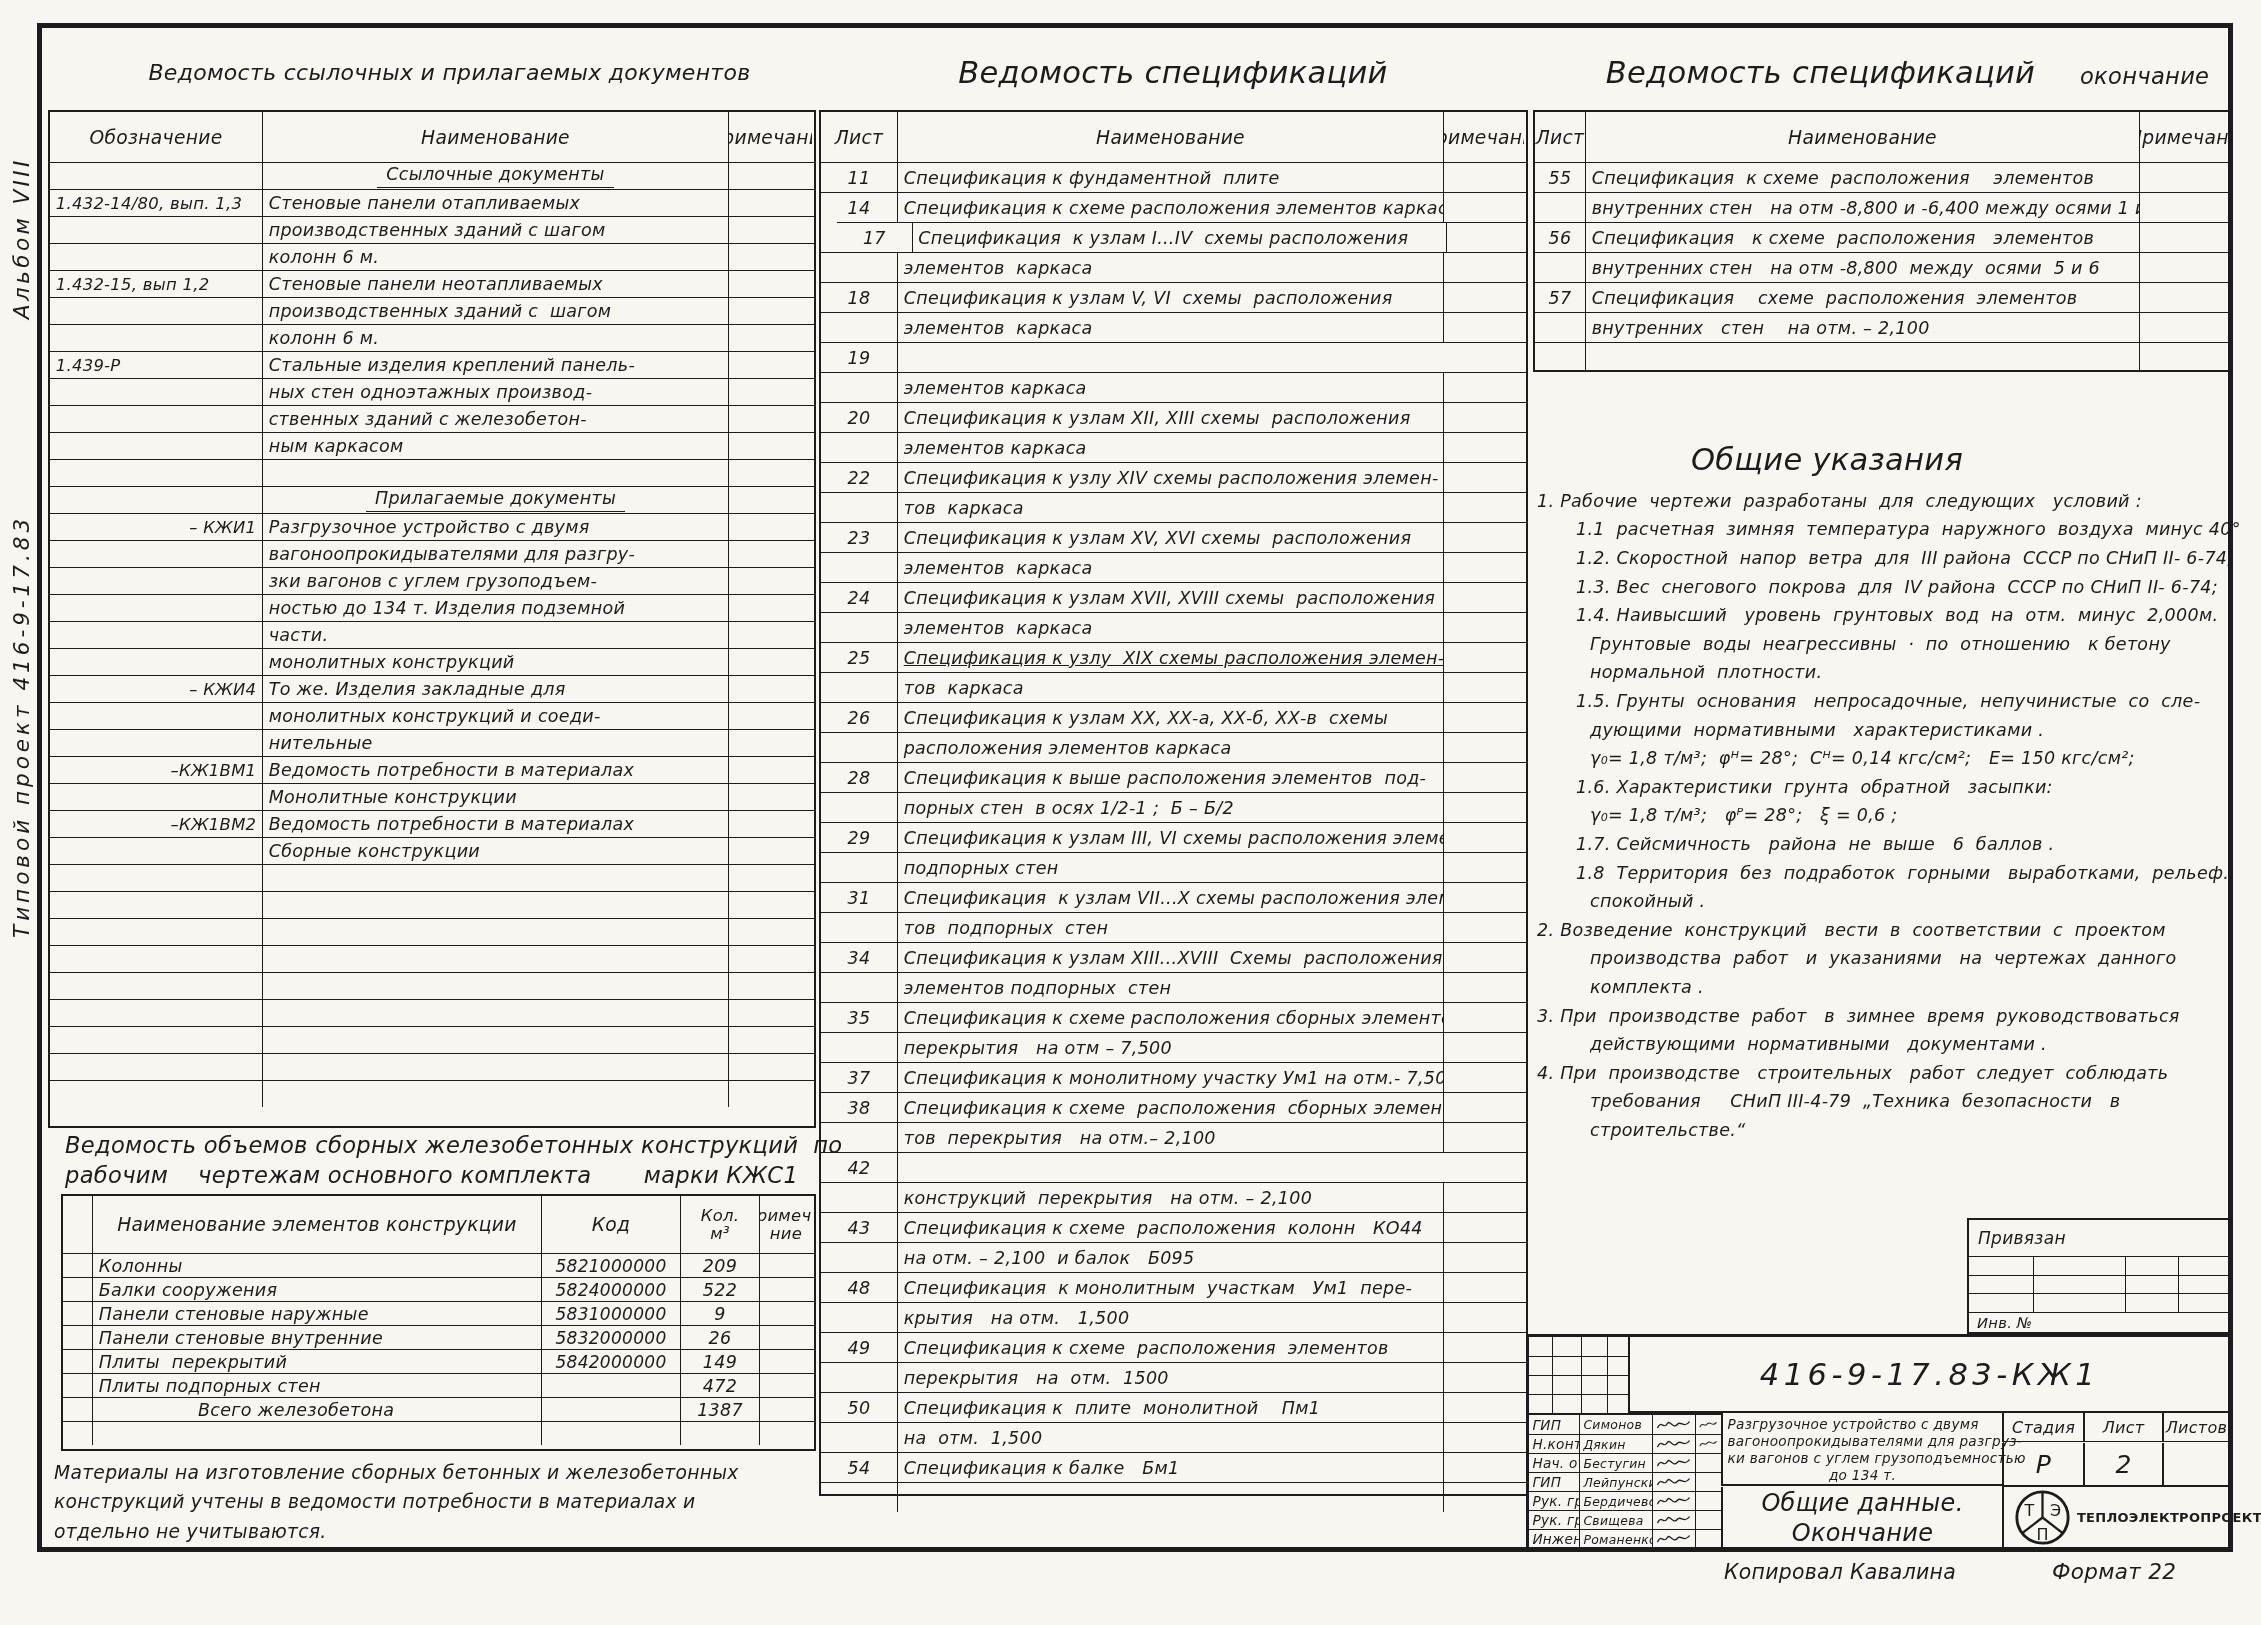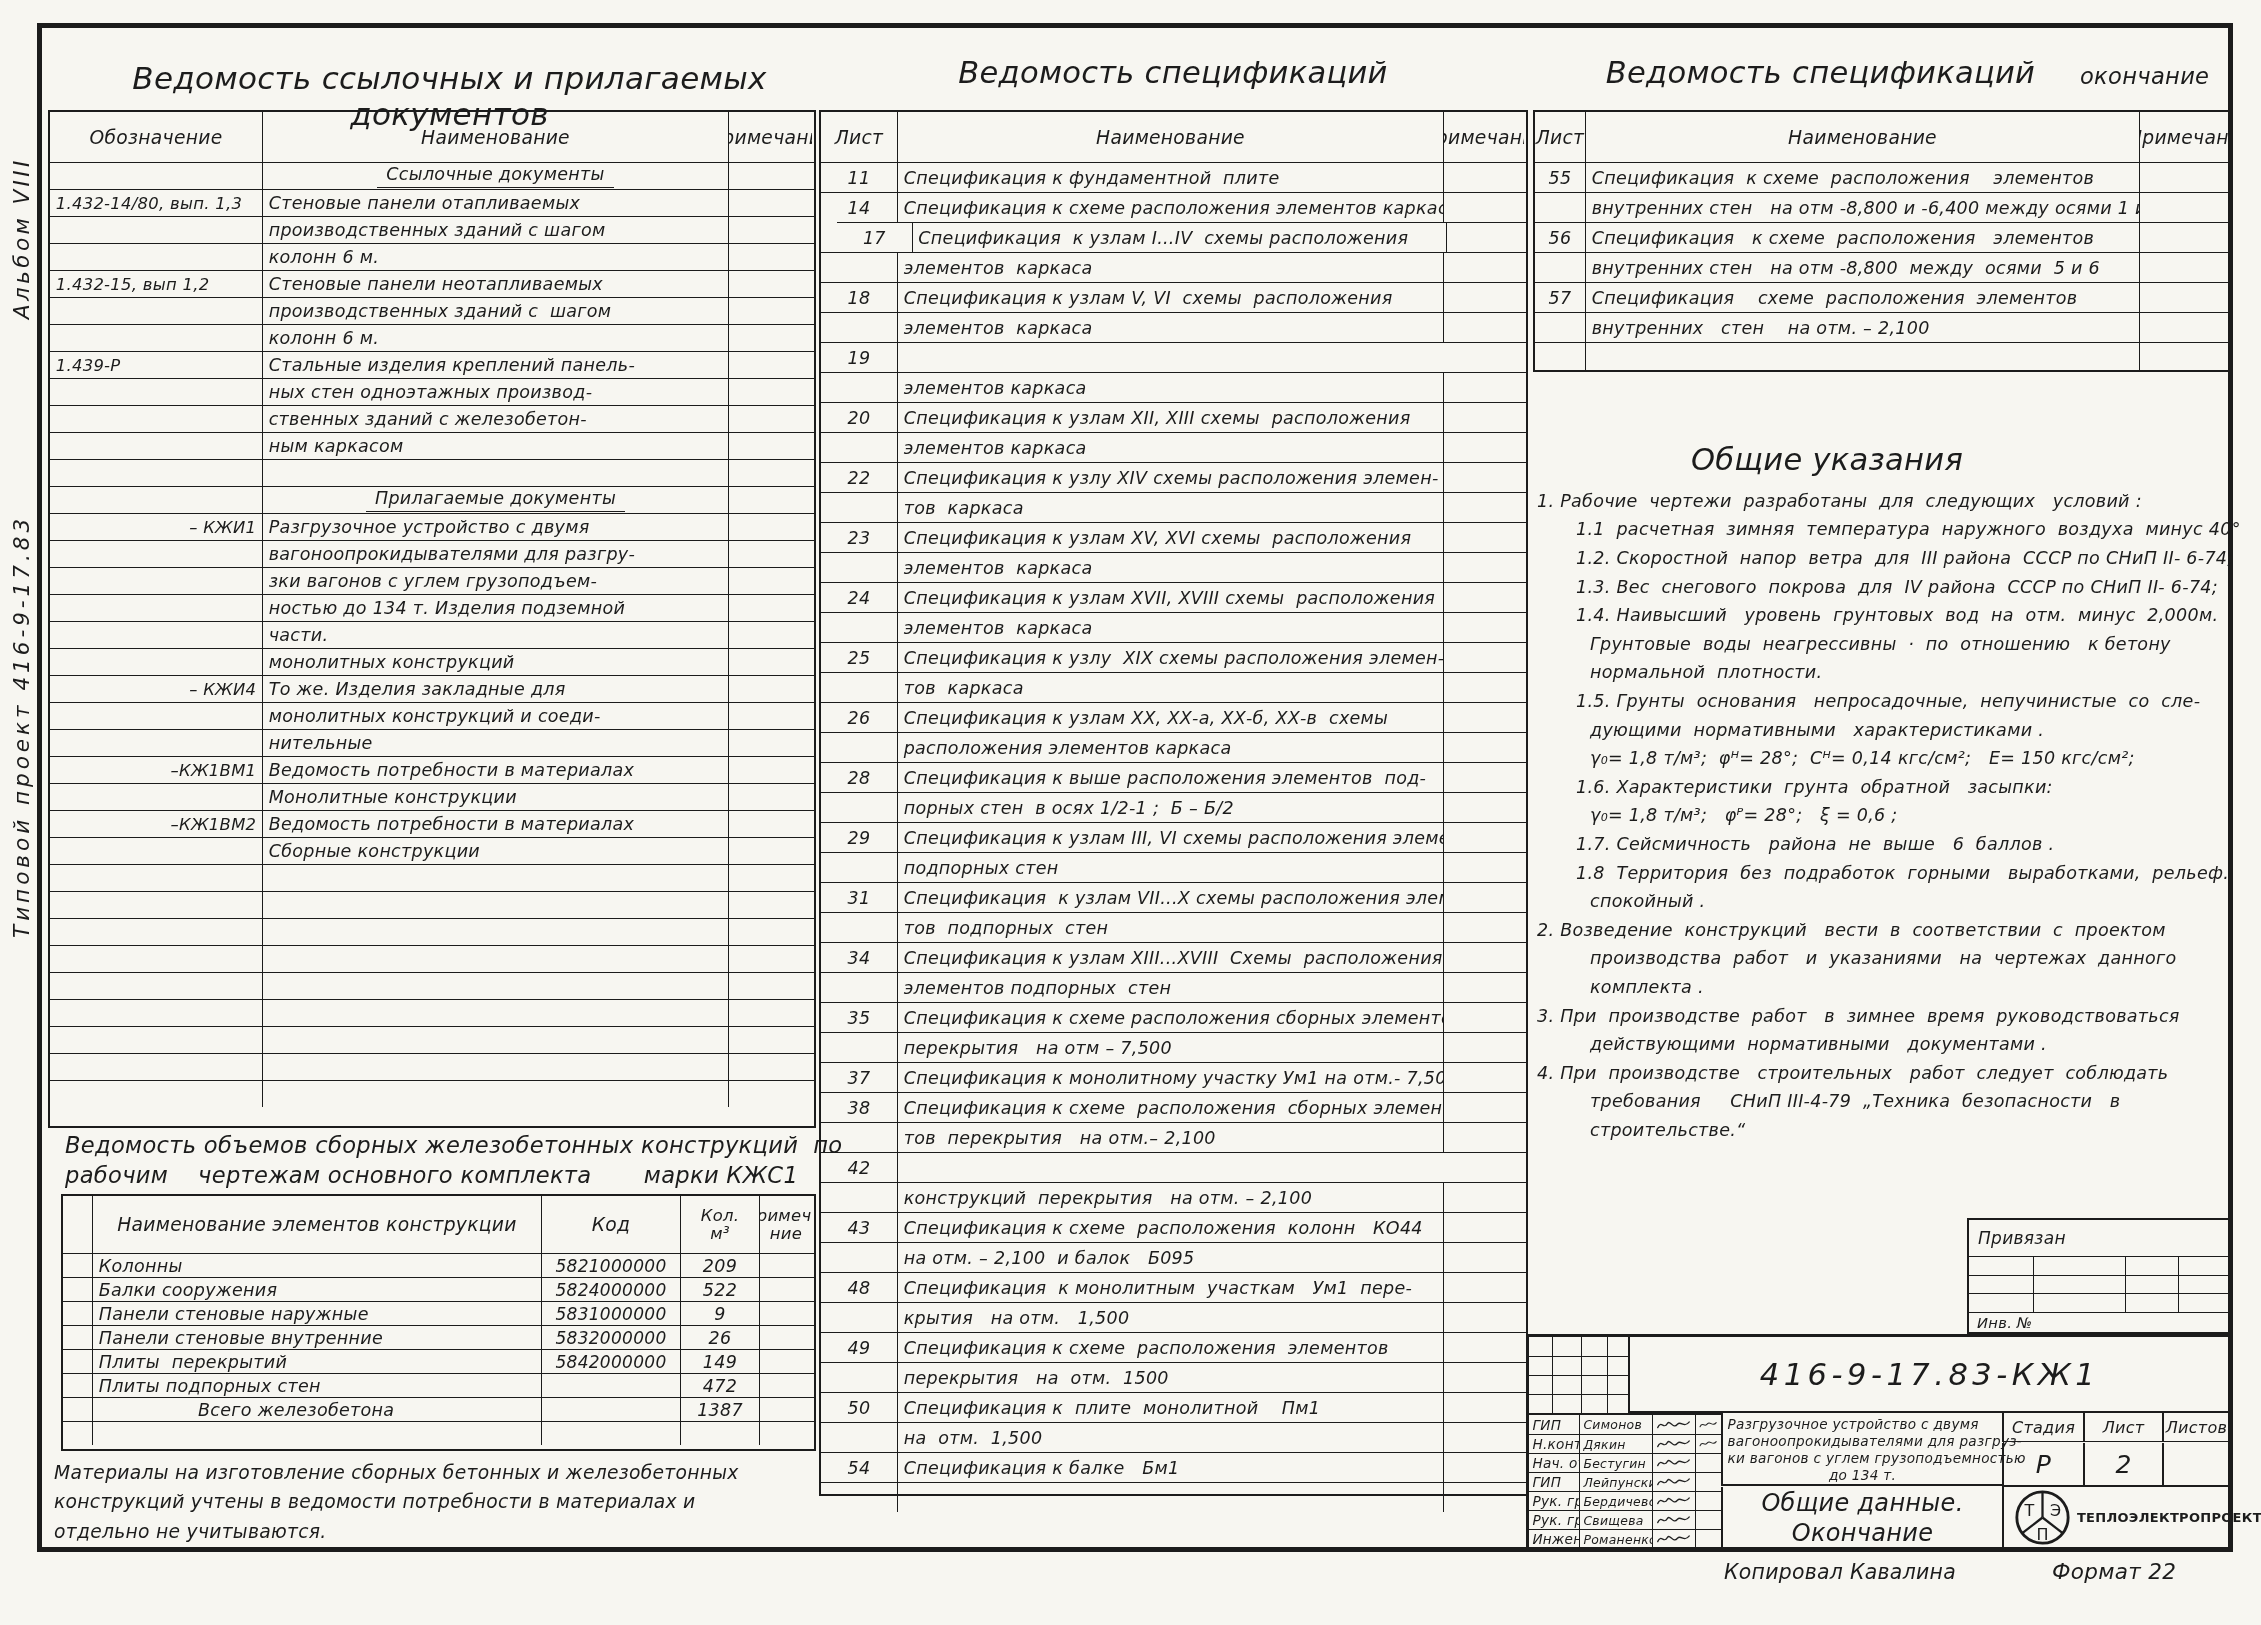--- a/index.html
+++ b/index.html
@@ -62,21 +62,21 @@
 </head>
 <body>
 
 <div class="sheet">
 
   <div class="vtext" style="left:9px; top:319px; letter-spacing:3.4px;">Альбом VIII</div>
   <div class="vtext" style="left:9px; top:938px; letter-spacing:4px;">Типовой проект 416-9-17.83</div>
 
   <div class="frame"></div>
 
-  <div class="title" style="left:102px; top:60px; width:695px; font-size:31px;">Ведомость ссылочных и прилагаемых документов</div>
+  <div class="title" style="left:102px; top:60px; width:695px; font-size:22px;">Ведомость ссылочных и прилагаемых документов</div>
   <div class="title" style="left:848px; top:55px; width:650px; font-size:30.5px;">Ведомость спецификаций</div>
   <div class="title" style="left:1566px; top:55px; width:509px; font-size:30.5px;">Ведомость  спецификаций</div>
   <div class="abs" style="left:2080px; top:63px; width:153px; font-size:22.6px;">окончание</div>
 
   <div id="tables">
       <div class="tbl" style="left: 48px; top: 110px; width: 768px; height: 1018px;">
         <div class="trow th first" style="height: 50px;">
           <div class="tc center first" style="width: 212px;">Обозначение</div>
           <div class="tc center" style="width: 466px;">Наименование</div>
           <div class="tc center" style="width: 84px;">Примечание</div>
@@ -402,21 +402,21 @@
           <div class="tc" style="width: 546px;">Спецификация к узлам XVII, XVIII схемы  расположения</div>
           <div class="tc" style="width: 81px;"></div>
         </div>
         <div class="trow" style="height: 30px;">
           <div class="tc first center" style="width: 76px;"></div>
           <div class="tc" style="width: 546px;">элементов  каркаса</div>
           <div class="tc" style="width: 81px;"></div>
         </div>
         <div class="trow" style="height: 30px;">
           <div class="tc first center" style="width: 76px;">25</div>
-          <div class="tc" style="width: 546px;">Спецификация к узлу  XIX схемы расположения элемен-</div>
+          <div class="tc" style="width: 546px; text-decoration: underline;">Спецификация к узлу  XIX схемы расположения элемен-</div>
           <div class="tc" style="width: 81px;"></div>
         </div>
         <div class="trow" style="height: 30px;">
           <div class="tc first center" style="width: 76px;"></div>
           <div class="tc" style="width: 546px;">тов  каркаса</div>
           <div class="tc" style="width: 81px;"></div>
         </div>
         <div class="trow" style="height: 30px;">
           <div class="tc first center" style="width: 76px;">26</div>
           <div class="tc" style="width: 546px;">Спецификация к узлам XX, ХХ-а, ХХ-б, ХХ-в  схемы</div>

